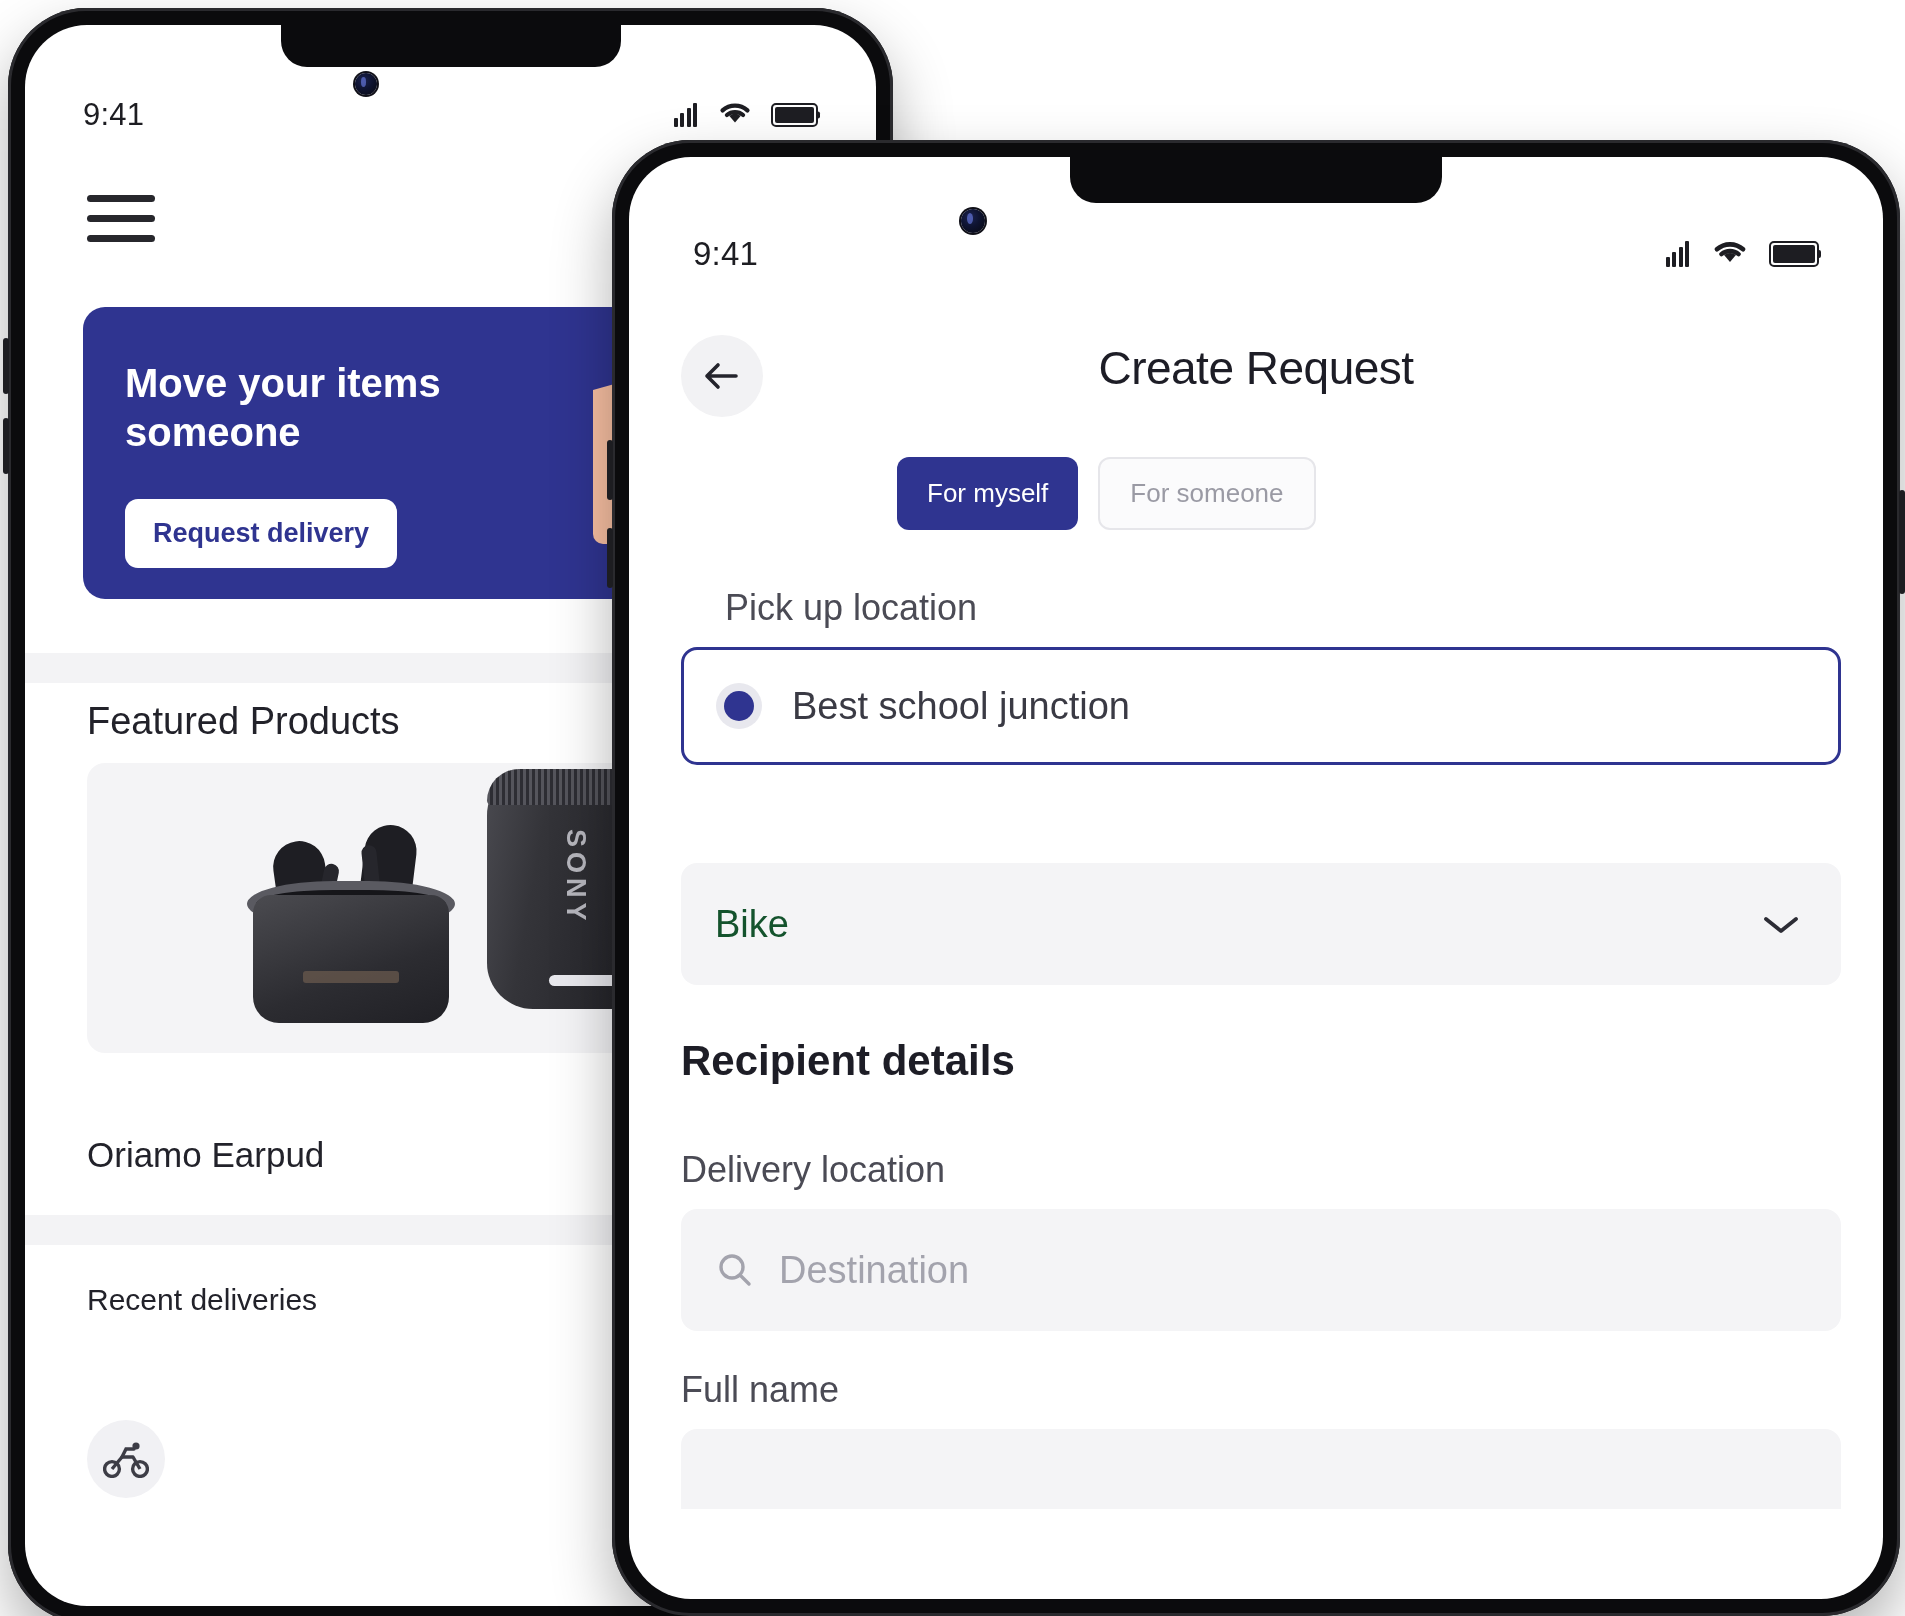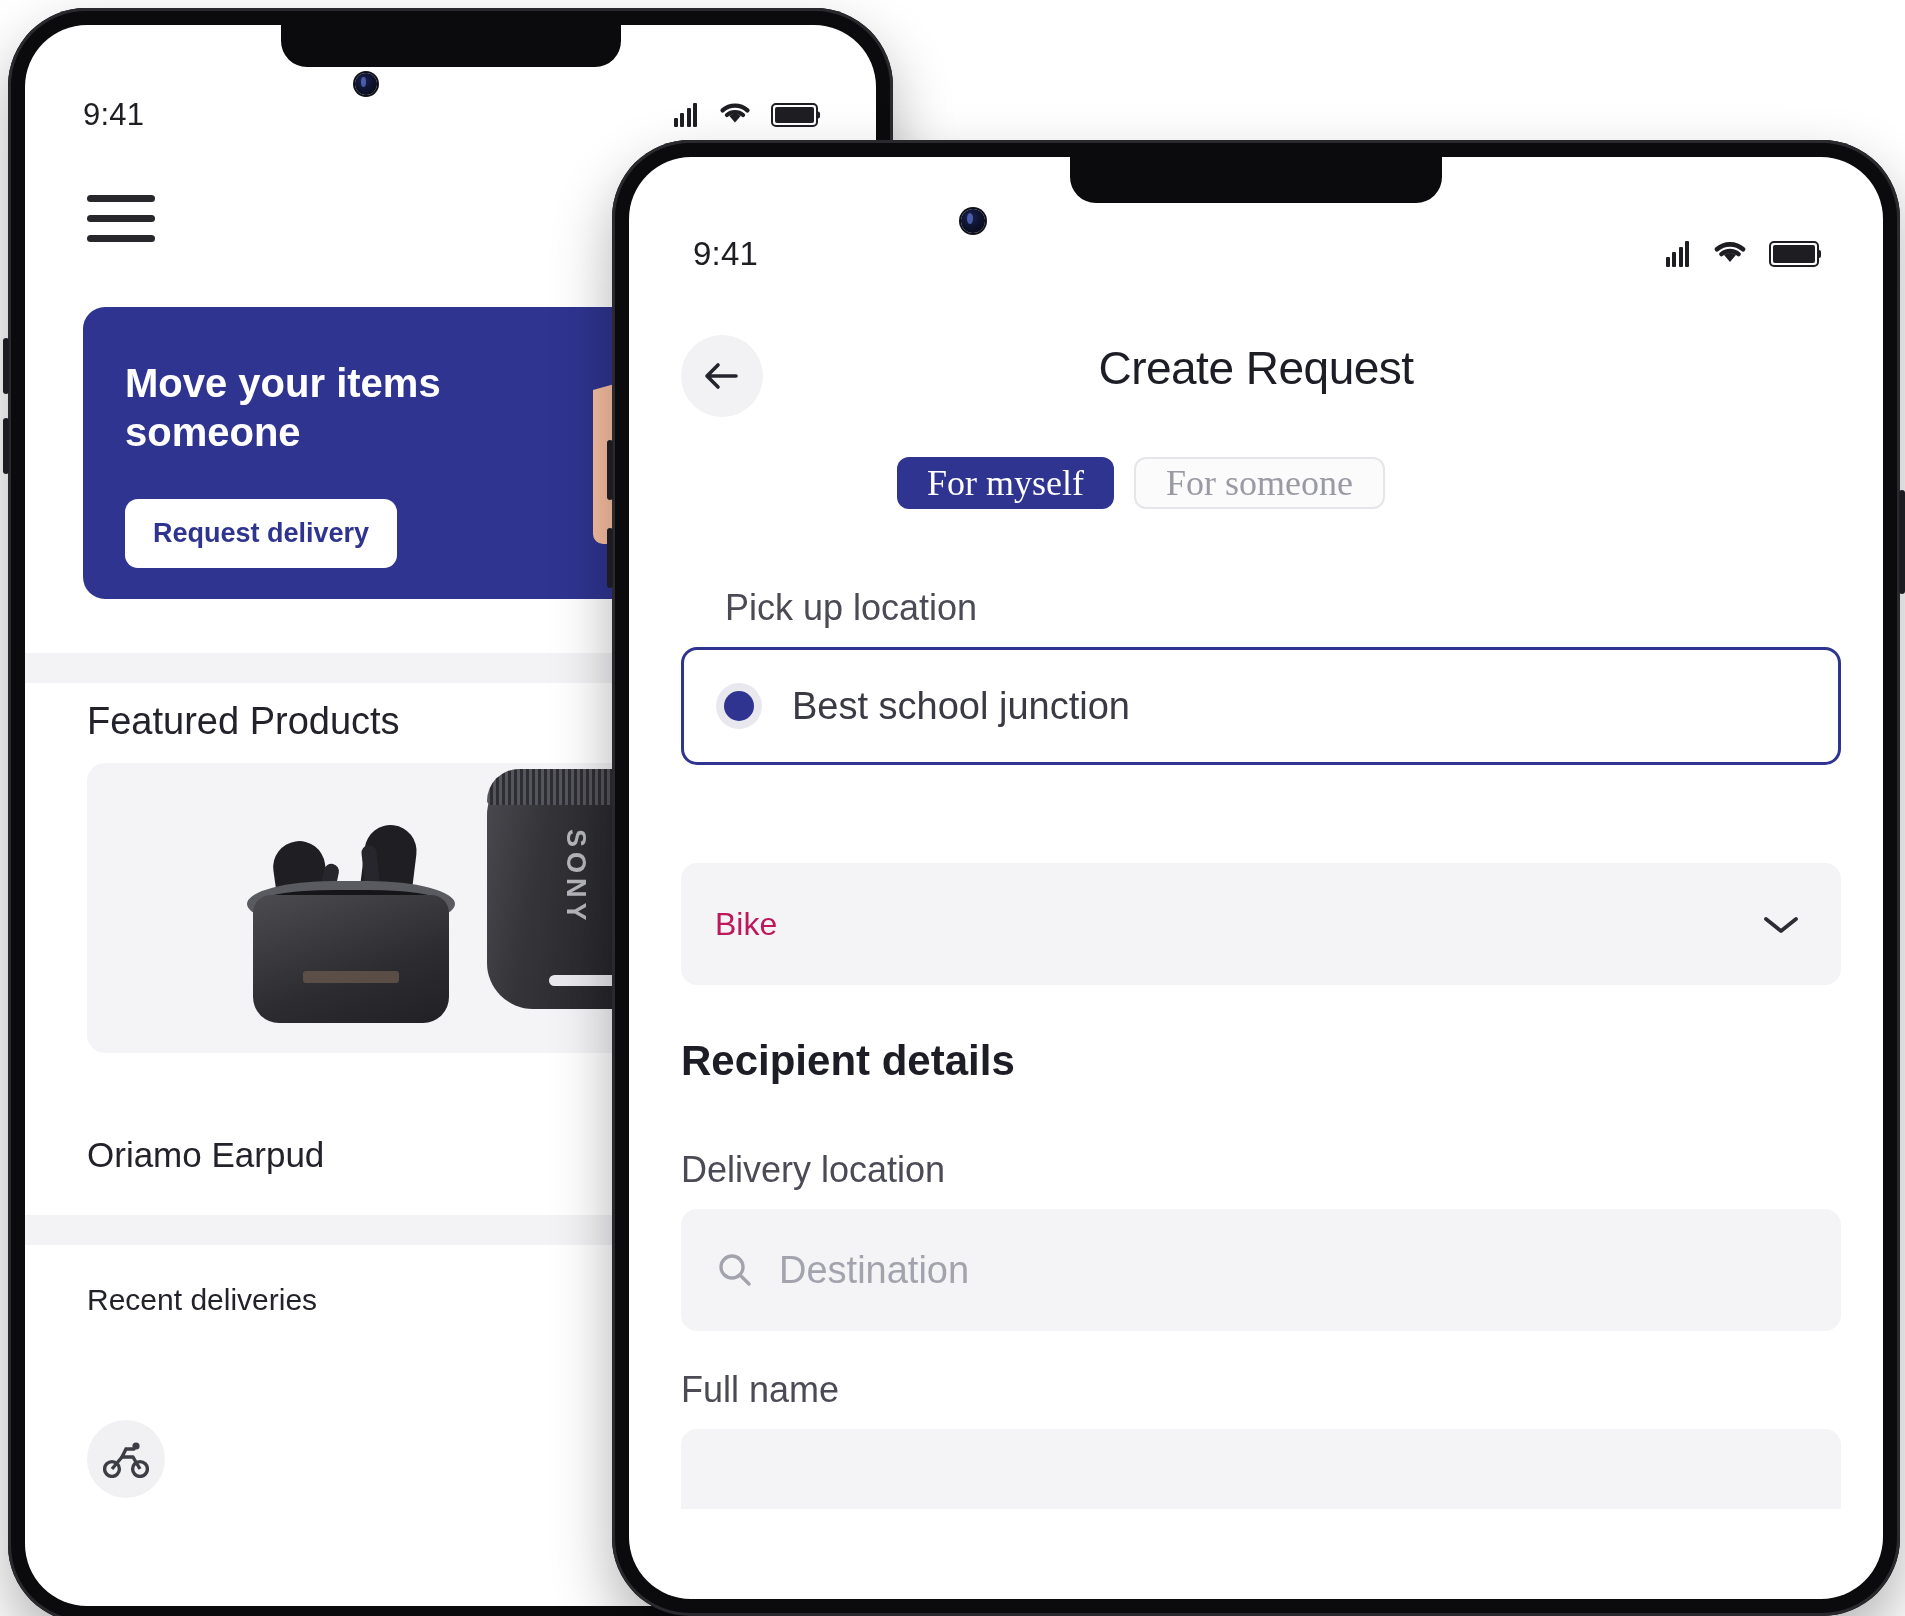--- a/index.html
+++ b/index.html
@@ -187,22 +187,22 @@
     border-radius: 50%; background: #F2F2F4; border: none; cursor: pointer;
     display: flex; align-items: center; justify-content: center;
   }
   .cr-title {
     position: absolute; left: 0; right: 0; top: 44px; text-align: center;
     font-size: 46px; font-weight: 400; color: #1d1d26; letter-spacing: -.5px;
   }
 
   .seg { position: absolute; left: 268px; top: 160px; display: flex; gap: 20px; }
   .seg button {
-    font-family: Liberation Serif, serif;
-    font-size: 36px; padding: 3px 30px; border-radius: 12px; cursor: pointer;
+    font-family: Liberation Sans, sans-serif;
+    font-size: 26px; padding: 19px 30px; border-radius: 12px; cursor: pointer;
   }
   .seg .on { background: #2F3490; color: #ffffff; border: none; font-weight: 500; }
   .seg .off { background: #FBFBFC; color: #9A9AA4; border: 2px solid #E6E6EA; }
 
   .f-label { position: absolute; left: 52px; font-size: 36px; color: #4b4b55; }
   .f-section { position: absolute; left: 52px; font-size: 42px; font-weight: 700; color: #1d1d26; }
 
   .pick-field {
     position: absolute; left: 52px; width: 1160px; height: 118px;
     border: 3px solid #2F3490; border-radius: 16px;
@@ -214,21 +214,21 @@
   }
   .radio .dot { width: 30px; height: 30px; border-radius: 50%; background: #2F3490; }
   .pick-text { margin-left: 30px; font-size: 38px; color: #3a3a44; }
 
   .select-field {
     position: absolute; left: 52px; width: 1160px; height: 122px;
     background: #F4F4F6; border-radius: 16px;
     display: flex; align-items: center; justify-content: space-between;
     padding: 0 40px 0 34px; cursor: pointer;
   }
-  .select-val { font-size: 32px; color: #be185d; }
+  .select-val { font-size: 38px; color: #14532d; }
 
   .search-field {
     position: absolute; left: 52px; width: 1160px; height: 122px;
     background: #F4F4F6; border-radius: 16px;
     display: flex; align-items: center; padding-left: 34px; cursor: text;
   }
   .search-ph { margin-left: 24px; font-size: 38px; color: #A3A3AD; }
 
   .input-stub {
     position: absolute; left: 52px; width: 1160px; height: 80px;

